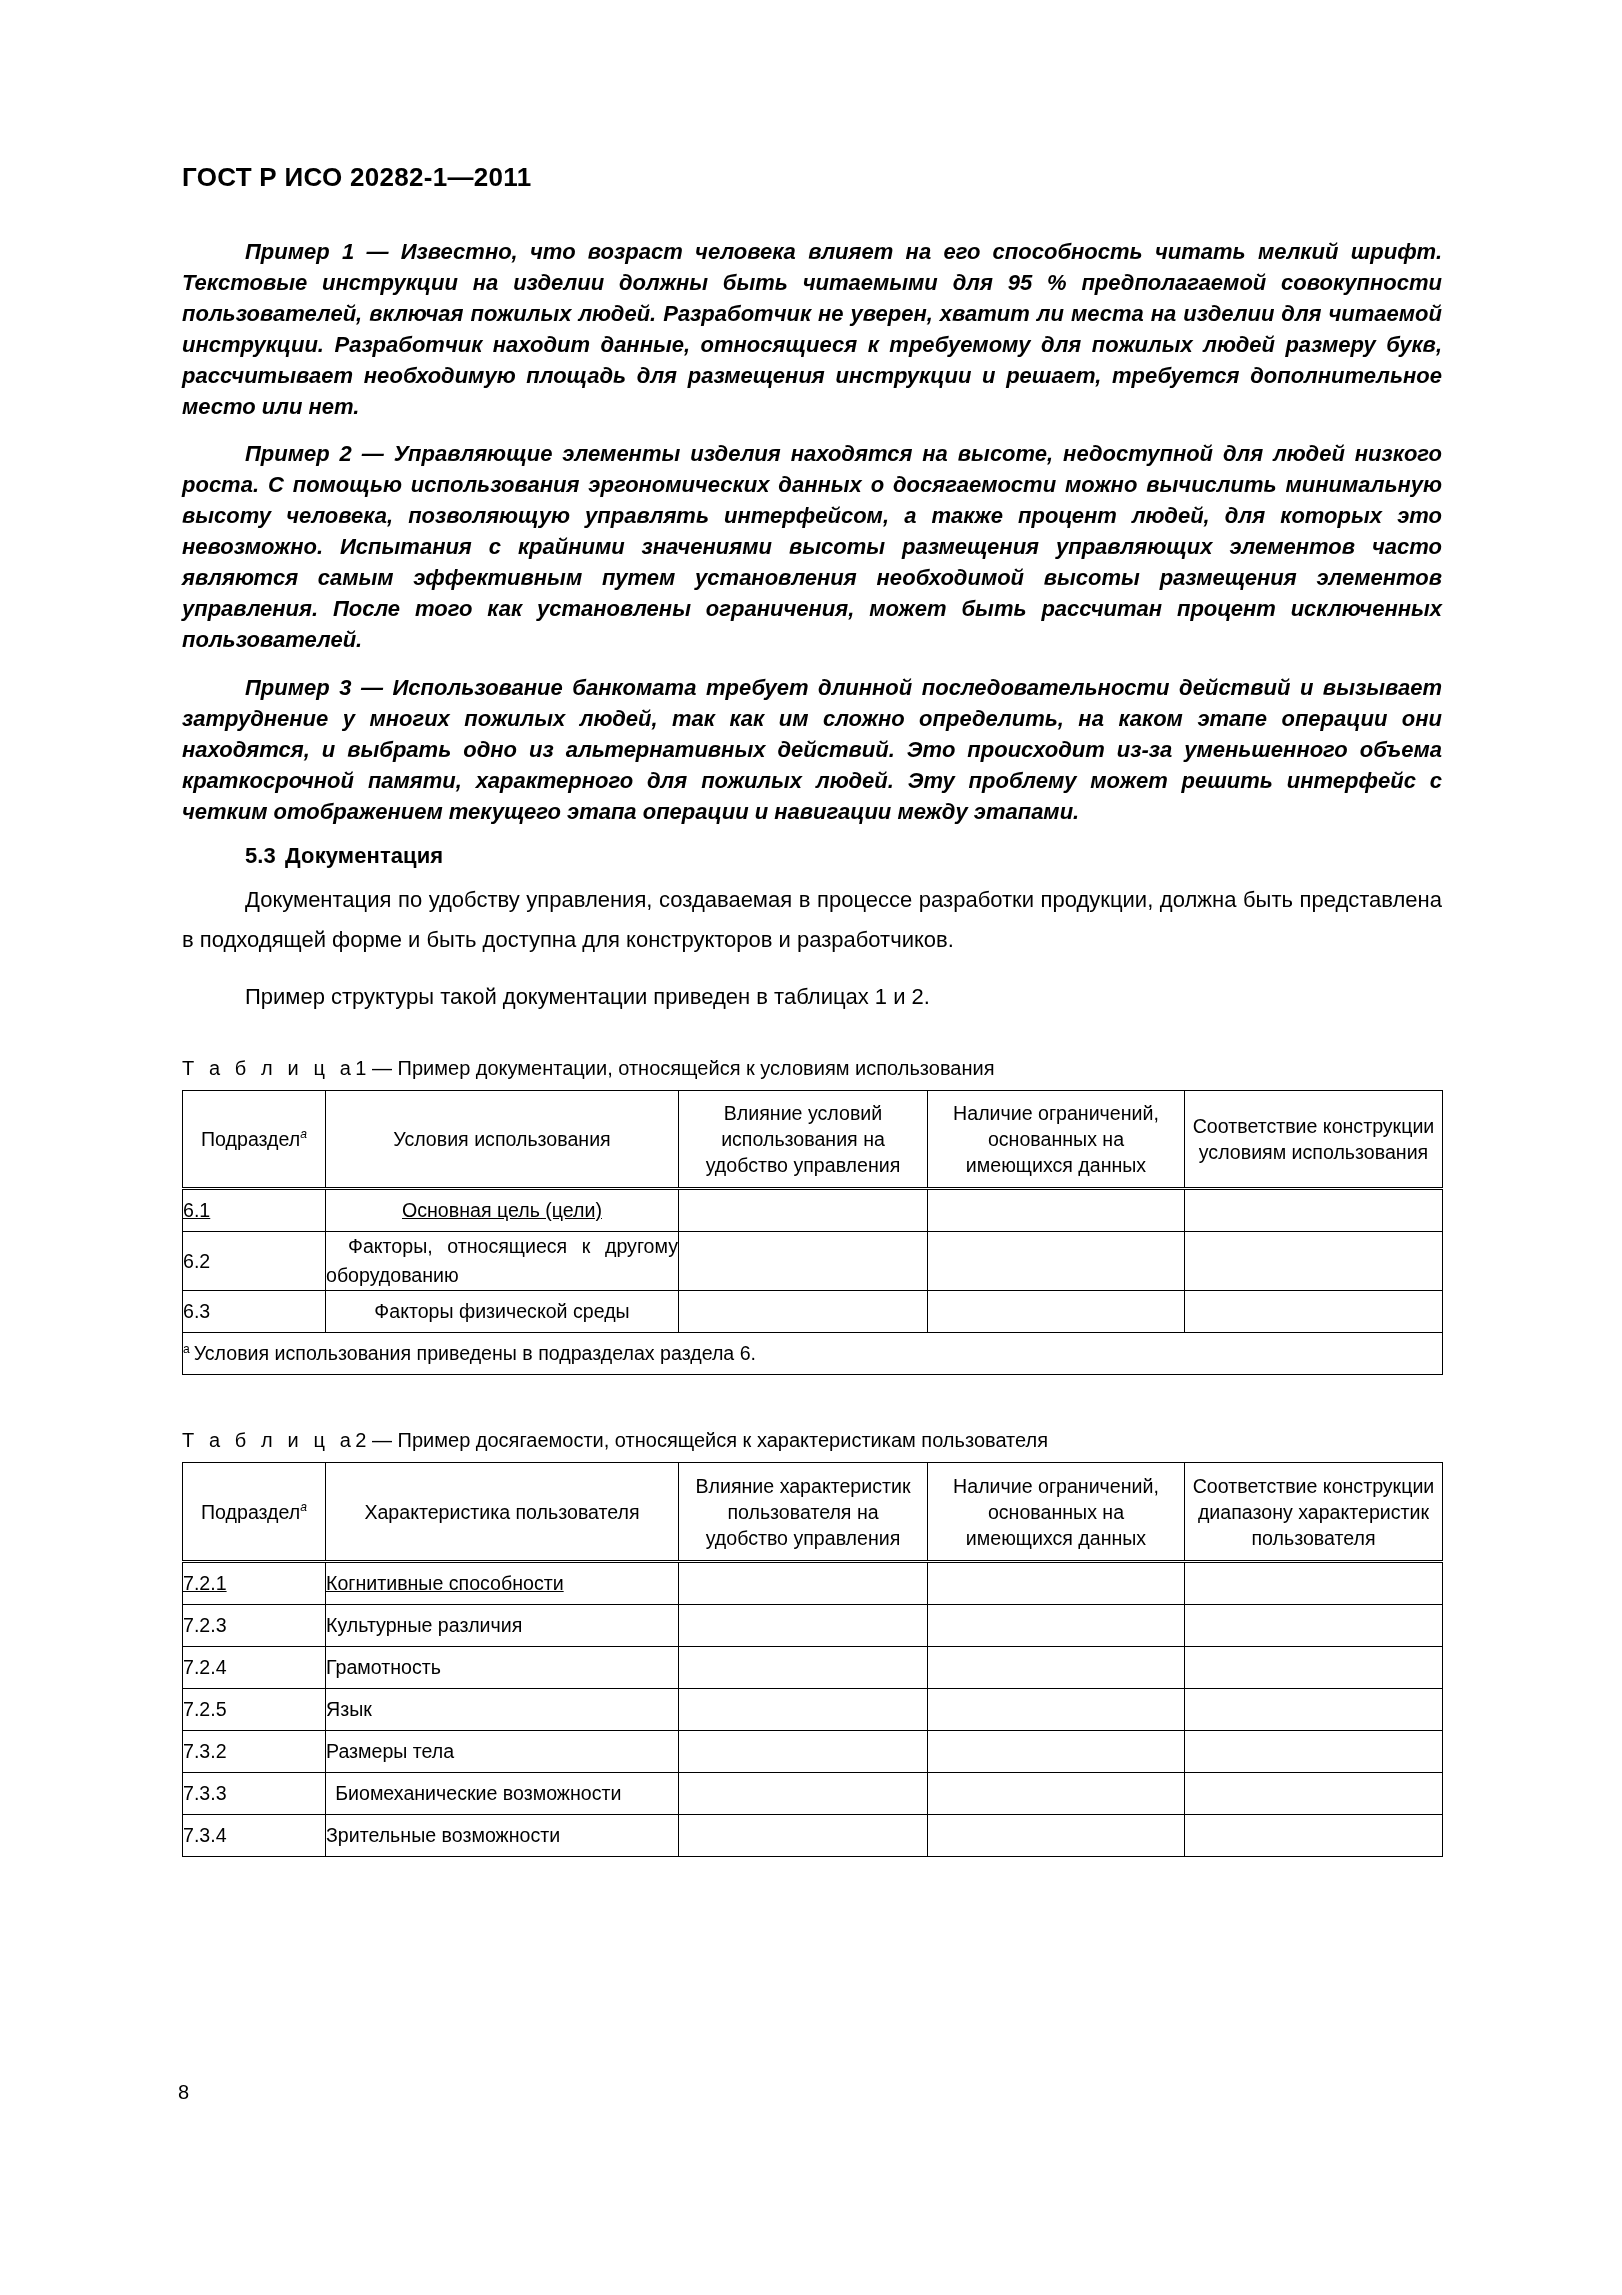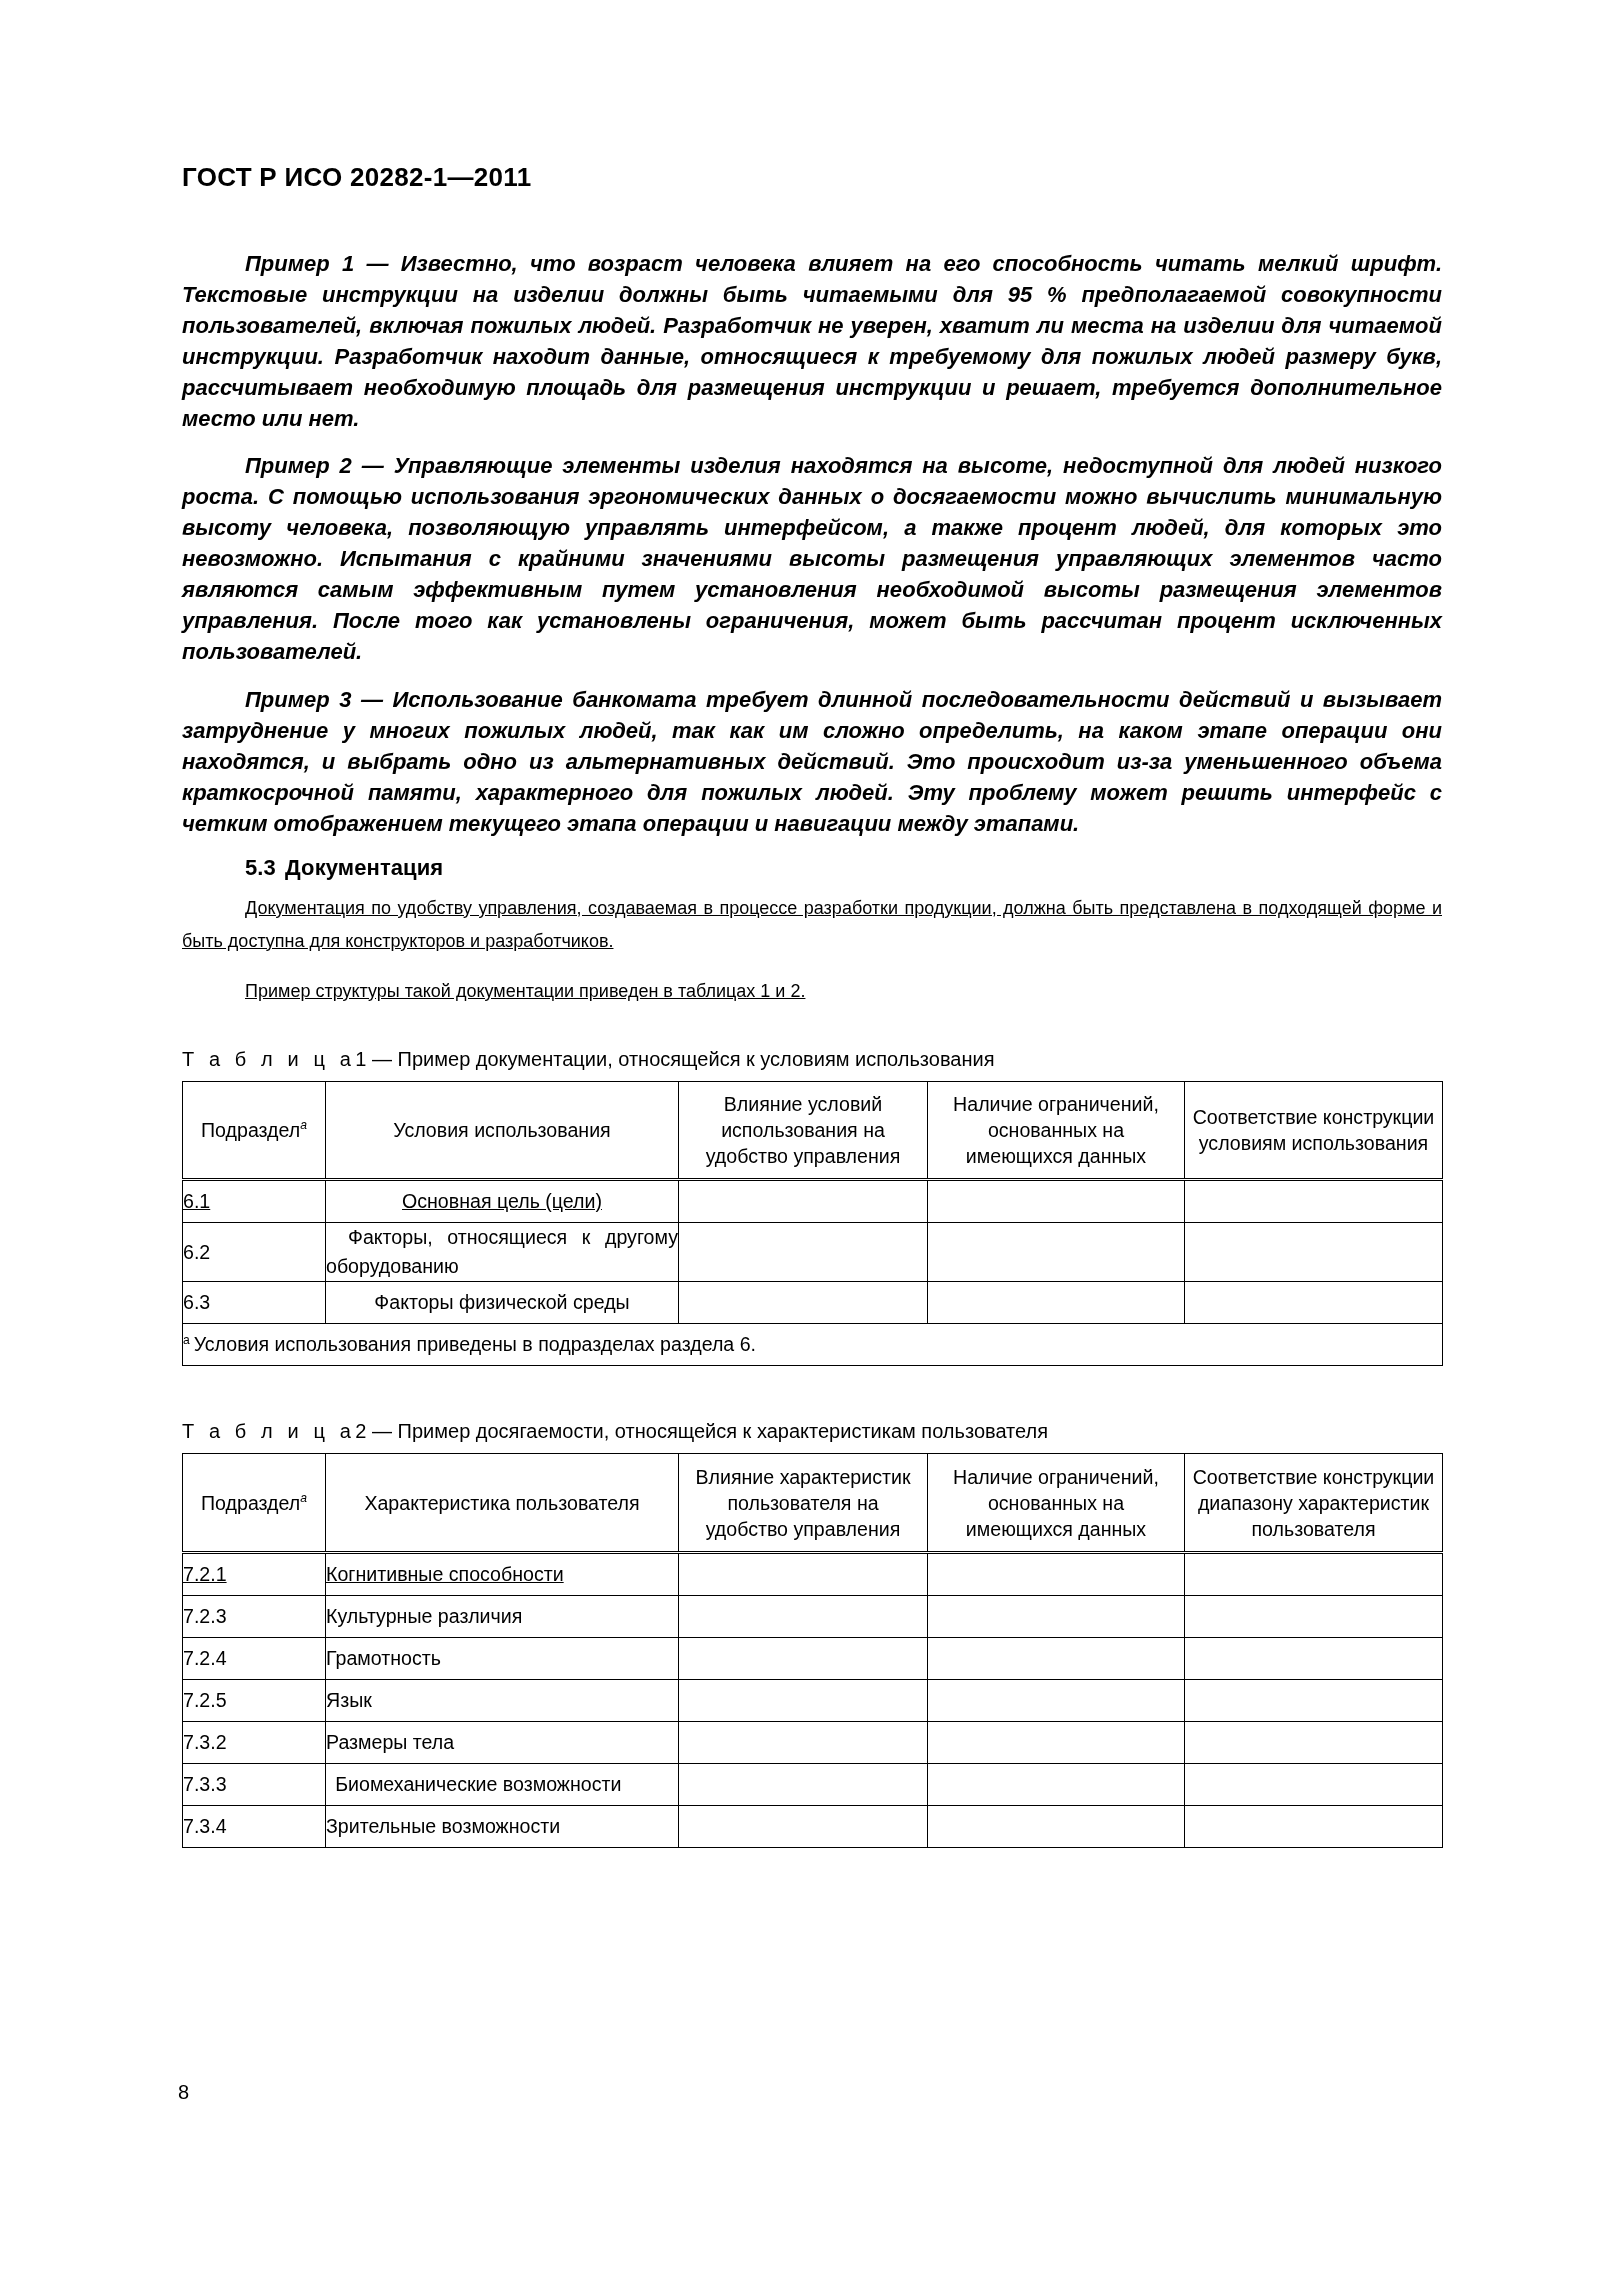--- a/index.html
+++ b/index.html
@@ -26,21 +26,21 @@
     font-size: 26px;
     font-weight: bold;
     letter-spacing: 0.3px;
     white-space: nowrap;
   }
 
   
   .content {
     position: absolute;
     left: 182px;
-    top: 248px;
+    top: 236px;
     width: 1260px;
   }
 
   
   .example-par {
     font-size: 22px;
     font-weight: bold;
     font-style: italic;
     line-height: 31px;
     text-align: justify;
@@ -55,27 +55,26 @@
   .section-heading {
     font-size: 22px;
     font-weight: bold;
     margin: 14.4px 0 10.5px 63px;
     letter-spacing: 0.1px;
   }
   .section-heading .num { margin-right: 9.2px; }
 
   
   .body-par {
-    font-size: 18px;
-    line-height: 33px;
+    font-size: 22px;
+    line-height: 40px;
     text-align: justify;
     text-justify: inter-word;
     text-indent: 63px;
     margin: 0;
-    text-decoration: underline;
   }
   .body-par.tight { margin-top: 17px; }
 
   
   .table-caption {
     font-size: 20px;
     line-height: 26px;
     white-space: nowrap;
   }
   .table-caption .spaced {

